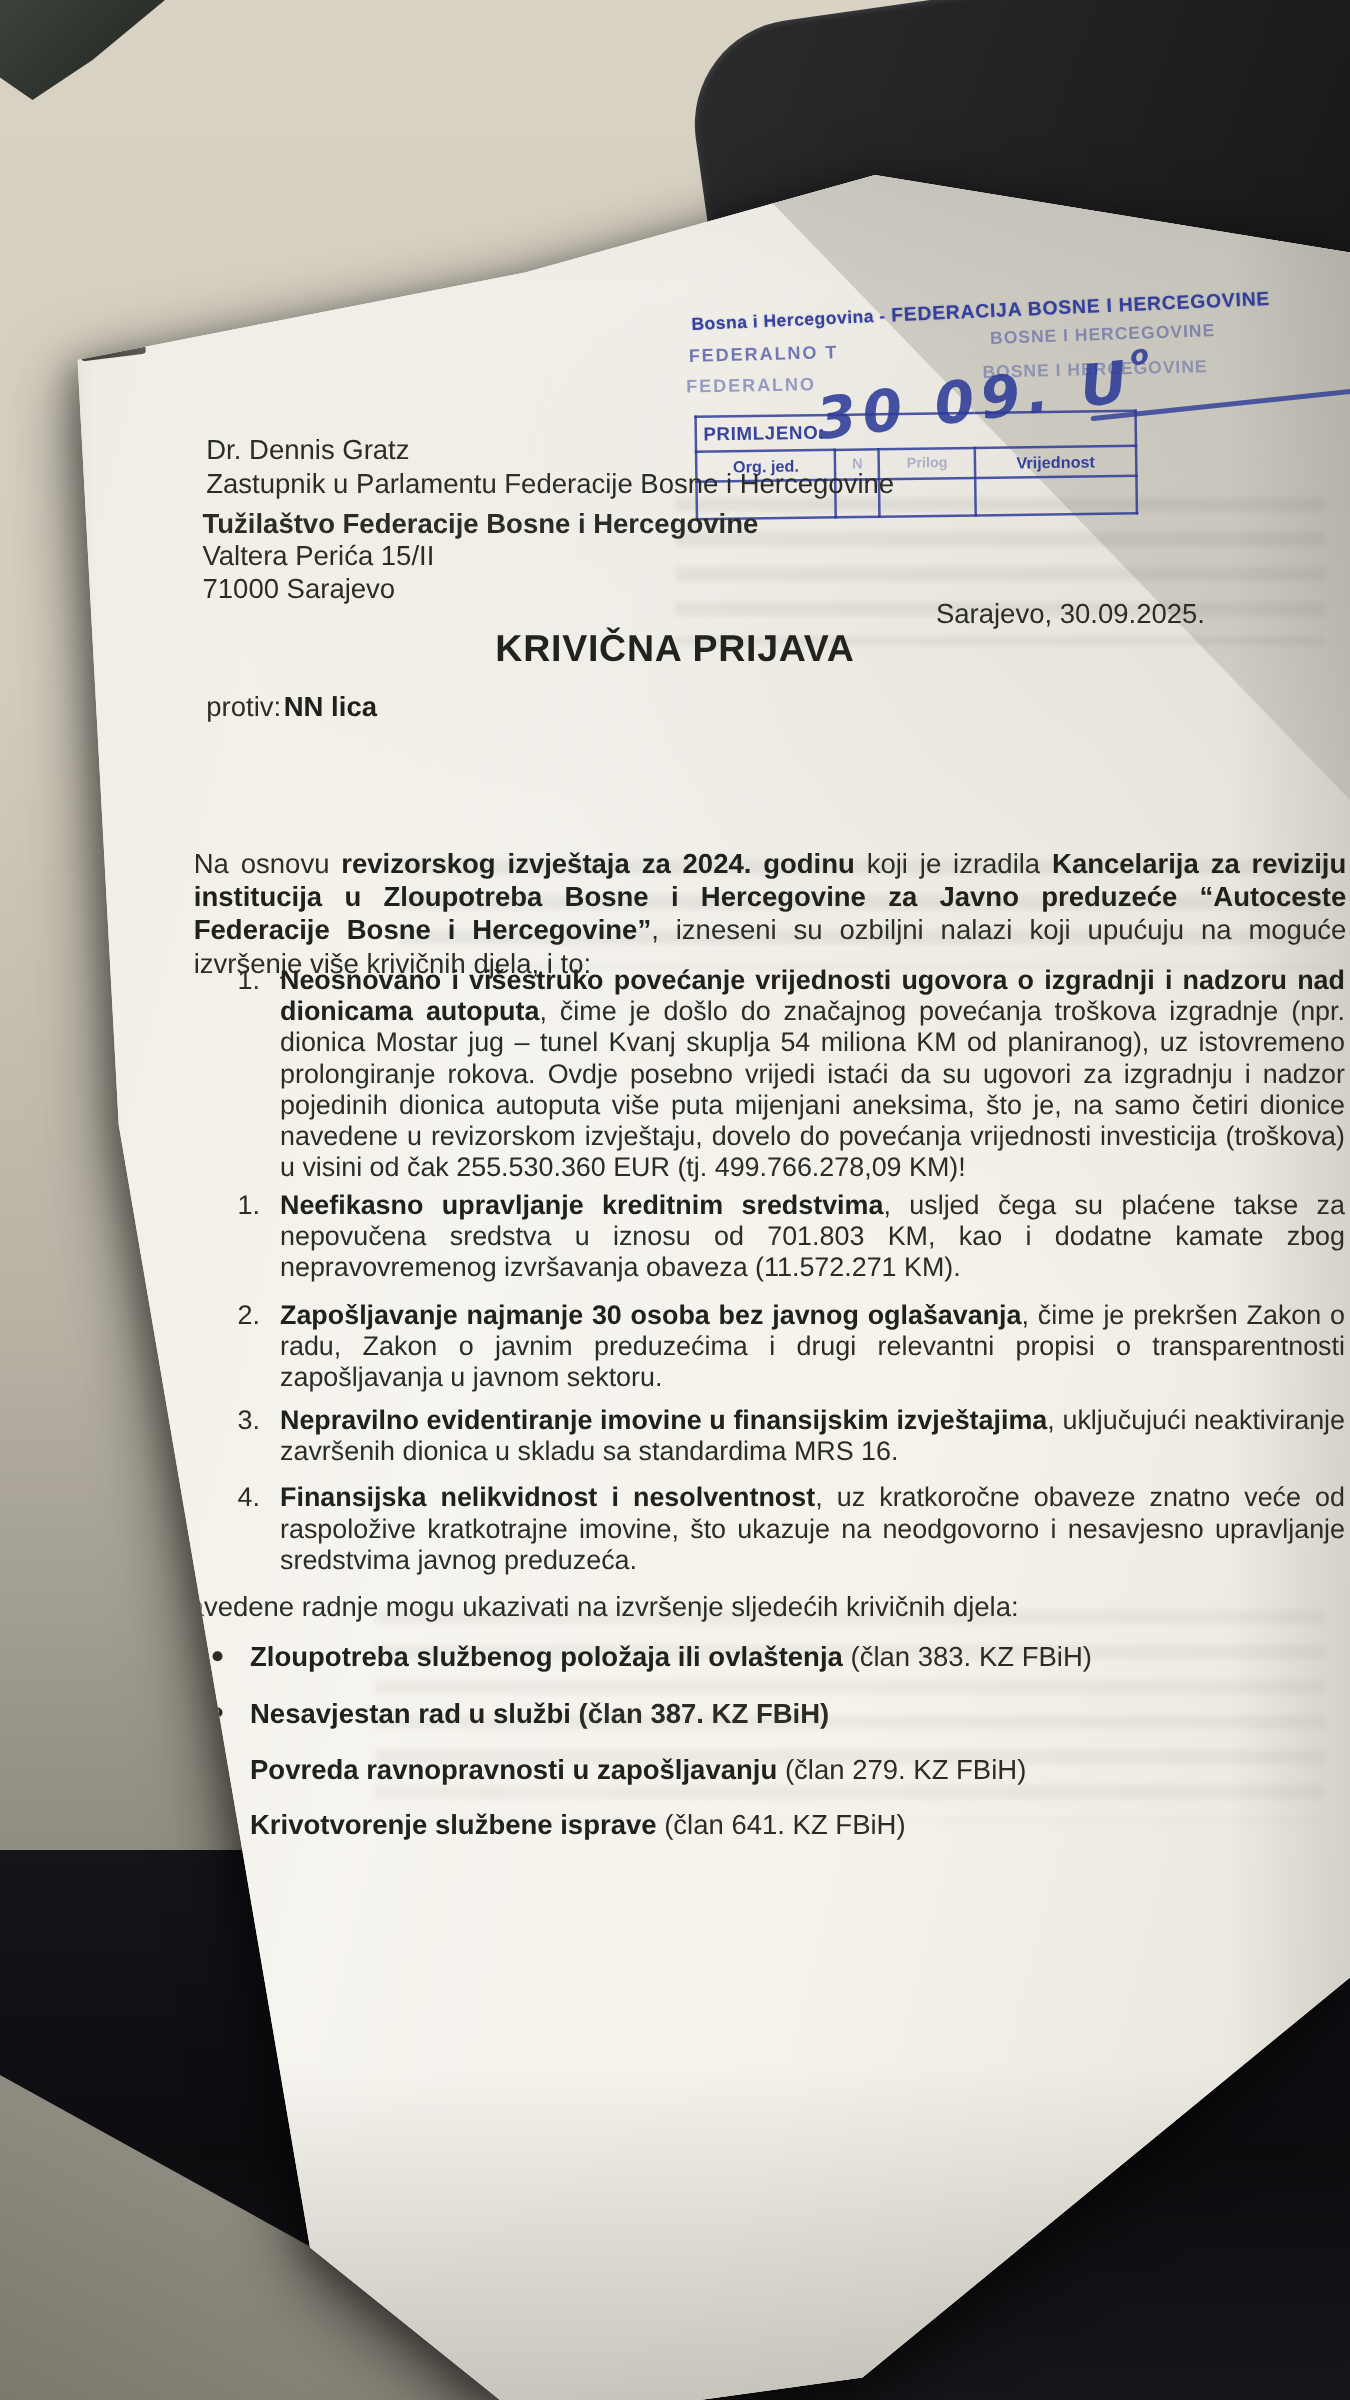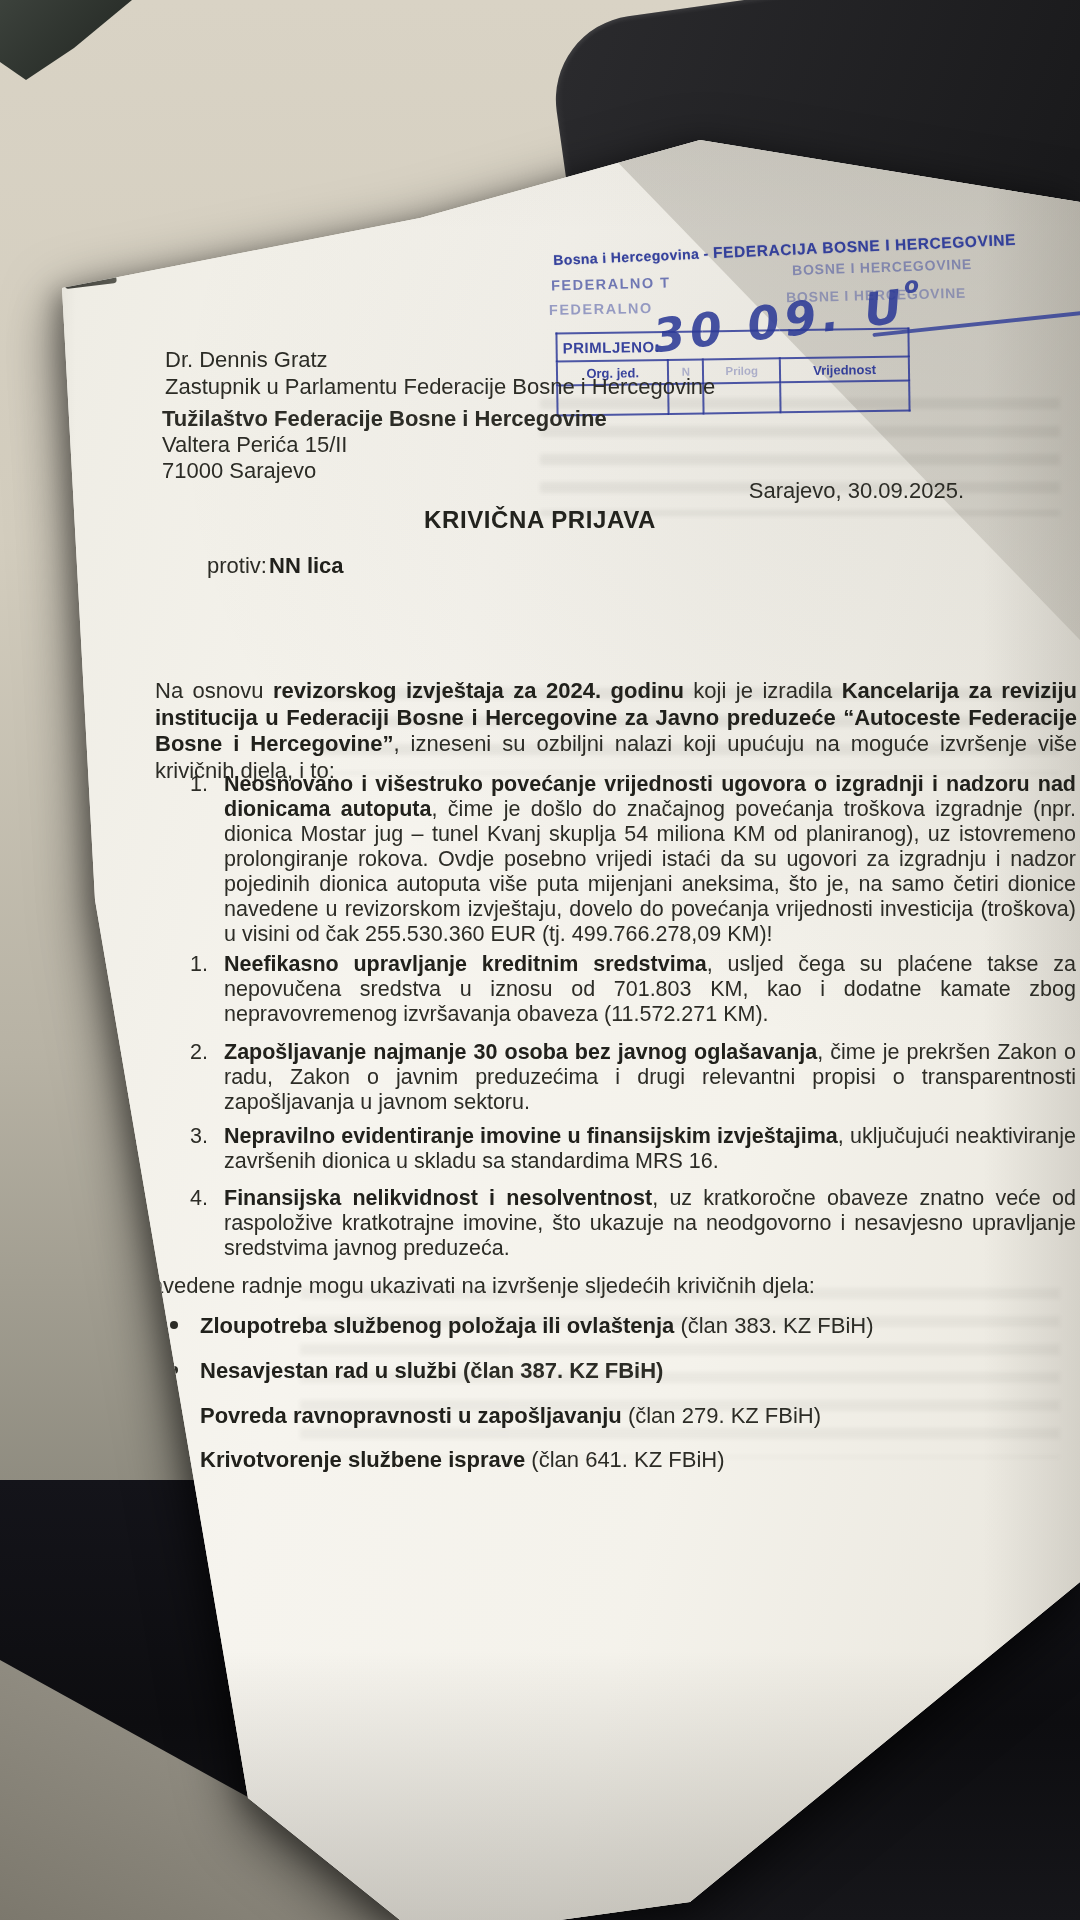--- a/index.html
+++ b/index.html
@@ -102,22 +102,22 @@
     left:872px;top:322px;width:212px;height:4px;border-radius:3px;
     background:rgba(44,58,150,.8);transform:rotate(-6deg);z-index:5;
   }
 
   
   .doc{color:#2c2c26;font-size:22px;line-height:27px;z-index:3;}
   .doc b{color:#21211c;}
   .sender{left:165px;top:346px;}
   .recipient{left:162px;top:406px;line-height:26px;}
   .dateline{right:116px;top:477px;text-align:right;}
-  .title{left:0;top:506px;width:1080px;text-align:center;font-weight:bold;font-size:24px;letter-spacing:.6px;color:#23231e;}
-  .row-label{display:inline-block;width:62px;margin-left:42px;}
+  .title{left:0;top:506px;width:1080px;text-align:center;font-weight:bold;font-size:30px;letter-spacing:.6px;color:#23231e;}
+  .row-label{display:inline-block;width:62px;}
   .against{left:165px;top:552px;}
   .because{left:165px;top:589px;width:912px;display:flex;line-height:28px;}
   .because .txt{width:850px;text-align:justify;font-weight:bold;}
   .intro{left:155px;top:678px;width:922px;text-align:justify;line-height:26.5px;}
   .nitem{left:188px;width:888px;padding-left:36px;box-sizing:border-box;text-align:justify;font-size:21.5px;line-height:25px;}
   .nitem .num{position:absolute;left:2px;top:0;}
   .i-a{top:772px;} .i-b{top:952px;} .i-c{top:1040px;} .i-d{top:1124px;} .i-e{top:1186px;}
   .closing{left:135px;top:1272px;width:940px;}
   .offense{left:168px;width:900px;padding-left:32px;box-sizing:border-box;white-space:nowrap;}
   .offense .dot{position:absolute;left:2px;top:9px;width:8px;height:8px;border-radius:50%;background:#2c2c26;}
@@ -188,21 +188,21 @@
 
     <div class="abs doc dateline">Sarajevo, 30.09.2025.</div>
 
     <div class="abs doc title">KRIVIČNA PRIJAVA</div>
 
     <div class="abs doc against">
       <span class="row-label">protiv:</span><b>NN lica</b>
     </div>
 
 
-    <div class="abs doc intro"><span>Na osnovu </span><b>revizorskog izvještaja za 2024. godinu</b><span> koji je izradila </span><b>Kancelarija za reviziju institucija u Federaciji Bosne i Hercegovine za Javno preduzeće “Autoceste Federacije Bosne i Hercegovine”</b><span>, izneseni su ozbiljni nalazi koji upućuju na moguće izvršenje više krivičnih djela, i to:</span></div>
+    <div class="abs doc intro"><span>Na osnovu </span><b>revizorskog izvještaja za 2024. godinu</b><span> koji je izradila </span><b>Kancelarija za reviziju institucija u Zloupotreba Bosne i Hercegovine za Javno preduzeće “Autoceste Federacije Bosne i Hercegovine”</b><span>, izneseni su ozbiljni nalazi koji upućuju na moguće izvršenje više krivičnih djela, i to:</span></div>
 
     <div class="abs doc nitem i-a">
       <span class="num">1.</span>
       <span><b>Neosnovano i višestruko povećanje vrijednosti ugovora o izgradnji i nadzoru nad dionicama autoputa</b><span>, čime je došlo do značajnog povećanja troškova izgradnje (npr. dionica Mostar jug – tunel Kvanj skuplja 54 miliona KM od planiranog), uz istovremeno prolongiranje rokova. Ovdje posebno vrijedi istaći da su ugovori za izgradnju i nadzor pojedinih dionica autoputa više puta mijenjani aneksima, što je, na samo četiri dionice navedene u revizorskom izvještaju, dovelo do povećanja vrijednosti investicija (troškova) u visini od čak 255.530.360 EUR (tj. 499.766.278,09 KM)!</span></span>
     </div>
     <div class="abs doc nitem i-b">
       <span class="num">1.</span>
       <span><b>Neefikasno upravljanje kreditnim sredstvima</b><span>, usljed čega su plaćene takse za nepovučena sredstva u iznosu od 701.803 KM, kao i dodatne kamate zbog nepravovremenog izvršavanja obaveza (11.572.271 KM).</span></span>
     </div>
     <div class="abs doc nitem i-c">

